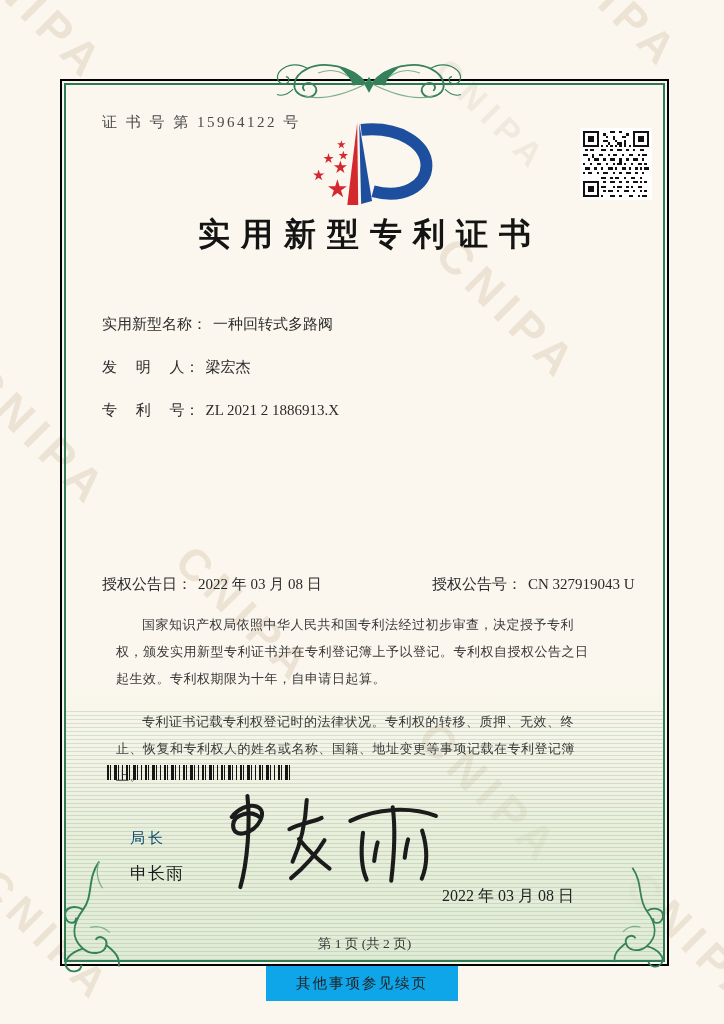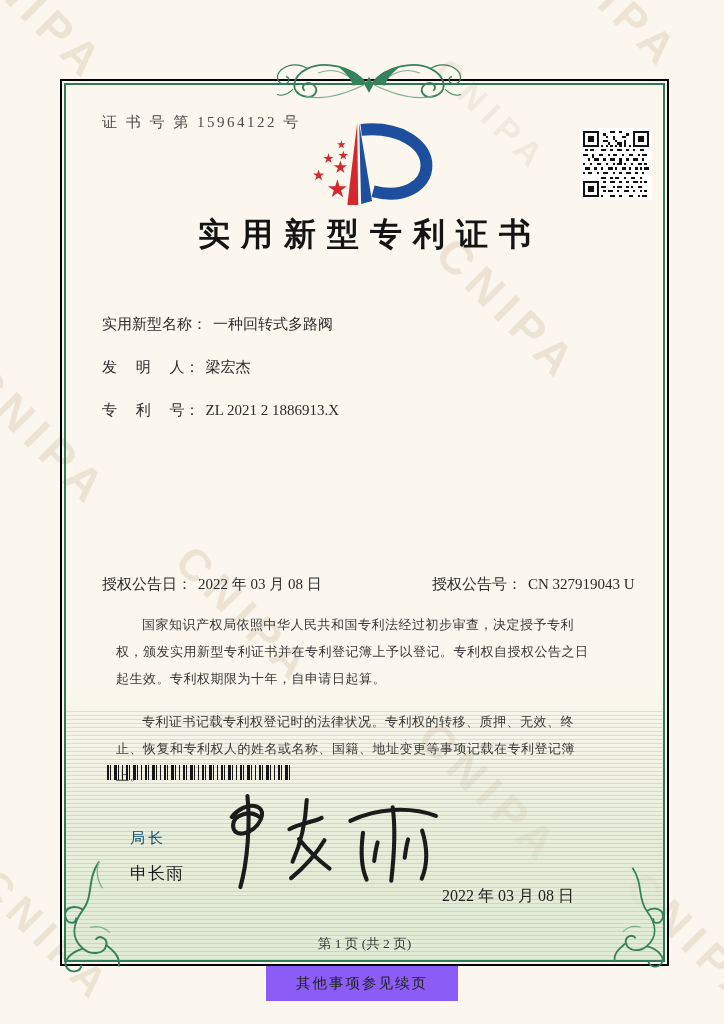--- a/index.html
+++ b/index.html
@@ -65,21 +65,21 @@
       #151515 7px 10px, transparent 10px 11px, #151515 11px 12px, transparent 12px 15px,
       #151515 15px 16px, transparent 16px 19px);
   }
   .sign-role { position:absolute; left:68px; top:748px; font-size:15px; color:#0c4a6e; letter-spacing:3px; z-index:4; }
   .sign-name { position:absolute; left:68px; top:781px; font-size:17px; color:#1d1d1d; letter-spacing:1px; z-index:4; }
   .signature { position:absolute; left:140px; top:706px; width:255px; height:102px; transform:rotate(-2deg); z-index:4; }
   .issue-date { position:absolute; left:380px; top:805px; width:180px; font-size:16px; color:#222; z-index:4; }
   .page-info { position:absolute; left:0; width:100%; top:854px; text-align:center; font-size:13.5px; color:#3a3a3a; z-index:4; }
   .note-box {
     position:absolute; left:50%; top:966px; transform:translateX(-50%);
-    background:#8b5cf6; padding:8px 30px; font-size:14.5px; color:#222;
+    background:#0ea5e9; padding:8px 30px; font-size:14.5px; color:#222;
     letter-spacing:2px; z-index:2; white-space:nowrap;
   }
 </style>
 </head>
 <body>
 
 <div class="page">
 
   <div>
     <span class="wm" style="left:-55px;top:-18px;font-size:46px">CNIPA</span>

